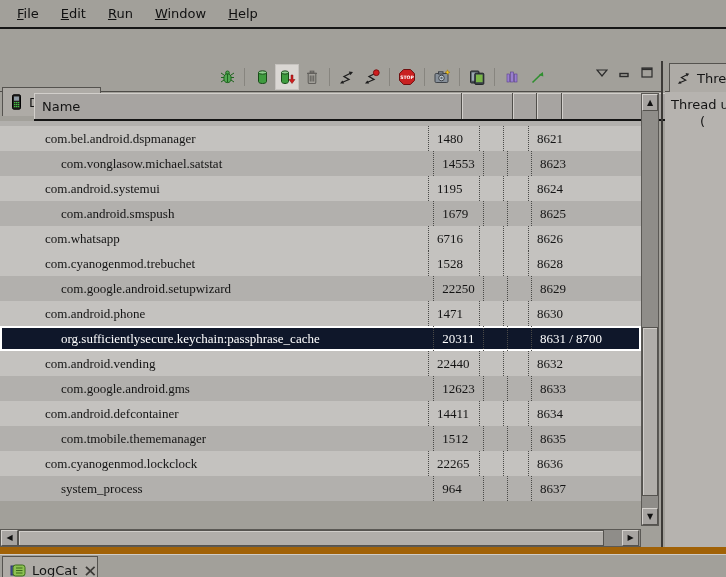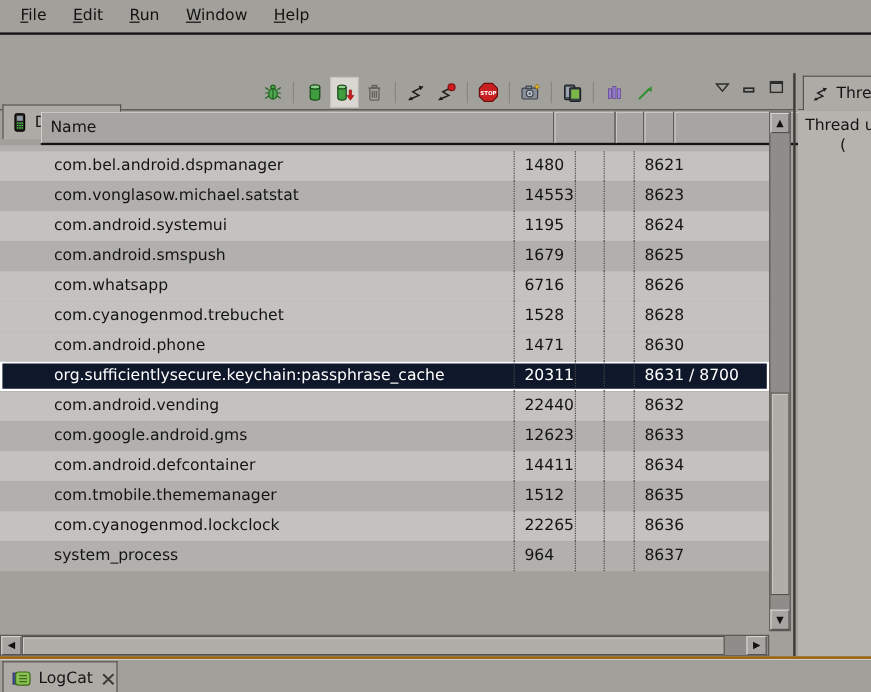--- a/index.html
+++ b/index.html
@@ -31,25 +31,25 @@
   .table-header{position:absolute;left:0;top:32px;width:641px;height:26px;background:#a7a4a1;
                 border-bottom:2px solid #141414;display:flex;box-sizing:content-box;margin-left:34px;}
   .hcell{box-sizing:border-box;height:26px;display:flex;align-items:center;
          border-right:1px solid #504e4a;box-shadow:inset 1px 1px 0 #d2cfcb;}
   .hcell.c-name{width:428px;padding-left:8px;}
   .hcell.c-pid{width:51px;}
   .hcell.c-e1{width:24px;}
   .hcell.c-e2{width:25px;}
   .hcell.c-port{width:113px;}
 
-  .process-list{position:absolute;left:0;top:60px;width:641px;height:405px;overflow:hidden;}
+  .process-list{position:absolute;left:0;top:60px;width:641px;height:405px;overflow:hidden;font-family:Liberation Serif, serif;}
   .sliver{height:5px;background:#b2b0ad;}
   .row{height:25px;display:flex;align-items:stretch;}
   .row.odd{background:#c4c2bf;}
-  .row.even{background:#b2b0ad;}
+  .row.even{background:#b2b0ad;padding-left:16px;}
   .row.selected{background:#0f172a;color:#ffffff;box-shadow:inset 0 0 0 2px #ffffff;}
   .cell{box-sizing:border-box;display:flex;align-items:center;overflow:hidden;white-space:nowrap;}
   .cell.c-name{width:428px;padding-left:45px;}
   .cell.c-pid{width:51px;border-left:1px dotted #4a4a48;padding-left:8px;}
   .cell.c-e1{width:24px;border-left:1px dotted #4a4a48;}
   .cell.c-e2{width:25px;border-left:1px dotted #4a4a48;}
   .cell.c-port{width:113px;border-left:1px dotted #4a4a48;padding-left:8px;}
 
   
   .vscroll{position:absolute;left:641px;top:32px;width:18px;height:433px;background:#8f8d89;
@@ -73,21 +73,21 @@
   .divider{position:absolute;left:661px;top:61px;width:2px;height:486px;background:#3c3a37;}
   .right-panel{position:absolute;left:665px;top:61px;width:61px;height:486px;overflow:hidden;}
   .right-panel .tab{left:4px;width:92px;}
   .right-content{position:absolute;left:0;top:31px;width:100%;height:455px;background:#b6b3af;
                  padding:4px 0 0 6px;box-sizing:border-box;}
   .rc-line{white-space:nowrap;line-height:17px;}
   .rc-line2{padding-left:29px;}
 
   
   .bottom-strip{position:absolute;left:0;top:547px;width:726px;height:30px;background:#a2a09a;
-                border-top:2px solid #a16207;box-shadow:inset 0 1px 0 #cfccc8;box-sizing:border-box;}
+                border-top:7px solid #a16207;box-shadow:inset 0 1px 0 #cfccc8;box-sizing:border-box;}
   .bottom-strip .tab{left:2px;top:2px;height:28px;}
 
   svg{display:block;}
 </style>
 </head>
 <body>
 
 <div class="window">
 
   <div class="menubar">
@@ -291,20 +291,27 @@
     <div class="cell c-e2"></div>
     <div class="cell c-port">8626</div>
   </div>
         <div class="row odd">
     <div class="cell c-name">com.cyanogenmod.trebuchet</div>
     <div class="cell c-pid">1528</div>
     <div class="cell c-e1"></div>
     <div class="cell c-e2"></div>
     <div class="cell c-port">8628</div>
   </div>
+        <div class="row even">
+    <div class="cell c-name">com.google.android.setupwizard</div>
+    <div class="cell c-pid">22250</div>
+    <div class="cell c-e1"></div>
+    <div class="cell c-e2"></div>
+    <div class="cell c-port">8629</div>
+  </div>
         <div class="row odd">
     <div class="cell c-name">com.android.phone</div>
     <div class="cell c-pid">1471</div>
     <div class="cell c-e1"></div>
     <div class="cell c-e2"></div>
     <div class="cell c-port">8630</div>
   </div>
         <div class="row even selected">
     <div class="cell c-name">org.sufficientlysecure.keychain:passphrase_cache</div>
     <div class="cell c-pid">20311</div>

